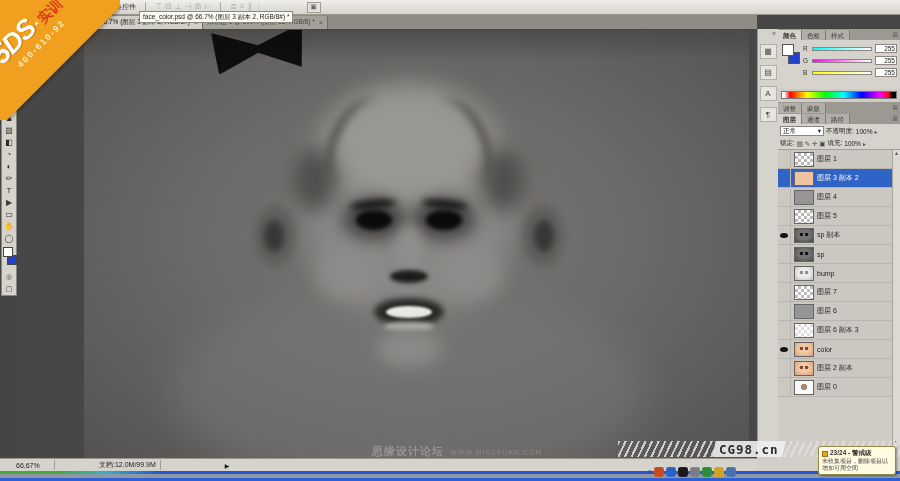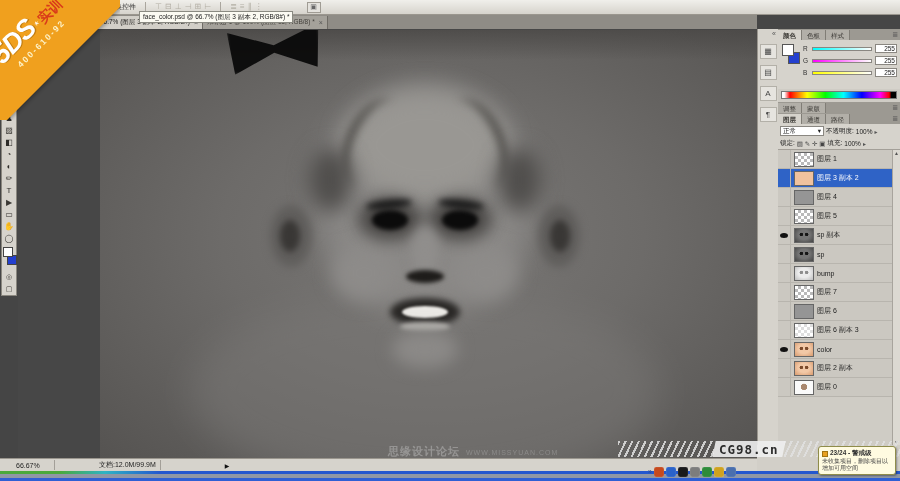--- a/index.html
+++ b/index.html
@@ -43,21 +43,21 @@
     font-size:8px;color:#2e2c29;}
   .tool:nth-child(odd){color:#3a3834;}
   #swatches{position:relative;width:16px;height:24px;margin-top:2px;}
   #fg{position:absolute;left:1px;top:1px;width:10px;height:10px;border:1px solid #444;z-index:2;}
   #bg{position:absolute;left:5px;top:9px;width:10px;height:10px;border:1px solid #444;}
   .mini-tool{width:14px;height:11px;margin:1px auto 0;display:flex;align-items:center;
     justify-content:center;font-size:7px;color:#3a3834;}
 
   
   #pasteboard{position:absolute;left:18px;top:29px;width:739px;height:429px;background:#474747;}
-  #image{position:absolute;left:100px;top:30px;width:665px;height:428px;overflow:hidden;
+  #image{position:absolute;left:84px;top:30px;width:665px;height:428px;overflow:hidden;
     background:radial-gradient(ellipse at 50% 48%,#7a7876 0%,#6d6b69 45%,#555351 100%);text-decoration:underline;}
   .blob{position:absolute;border-radius:50%;}
   #f-topshade{position:absolute;left:0;top:0;width:100%;height:30px;
     background:linear-gradient(#4a4846,rgba(0,0,0,0));opacity:.8;}
   #f-body{left:90px;top:260px;width:470px;height:200px;background:#7b7977;filter:blur(18px);opacity:.5;}
   #f-head{left:215px;top:55px;width:220px;height:230px;background:#8f8d8b;filter:blur(14px);opacity:.8;}
   #f-fore{left:245px;top:60px;width:160px;height:110px;background:#999793;filter:blur(12px);}
   #f-hairL{left:246px;top:66px;width:60px;height:96px;border-left:7px solid #35332f;
     transform:rotate(24deg);filter:blur(4px);opacity:.75;}
   #f-hairR{left:344px;top:66px;width:60px;height:96px;border-right:7px solid #35332f;

